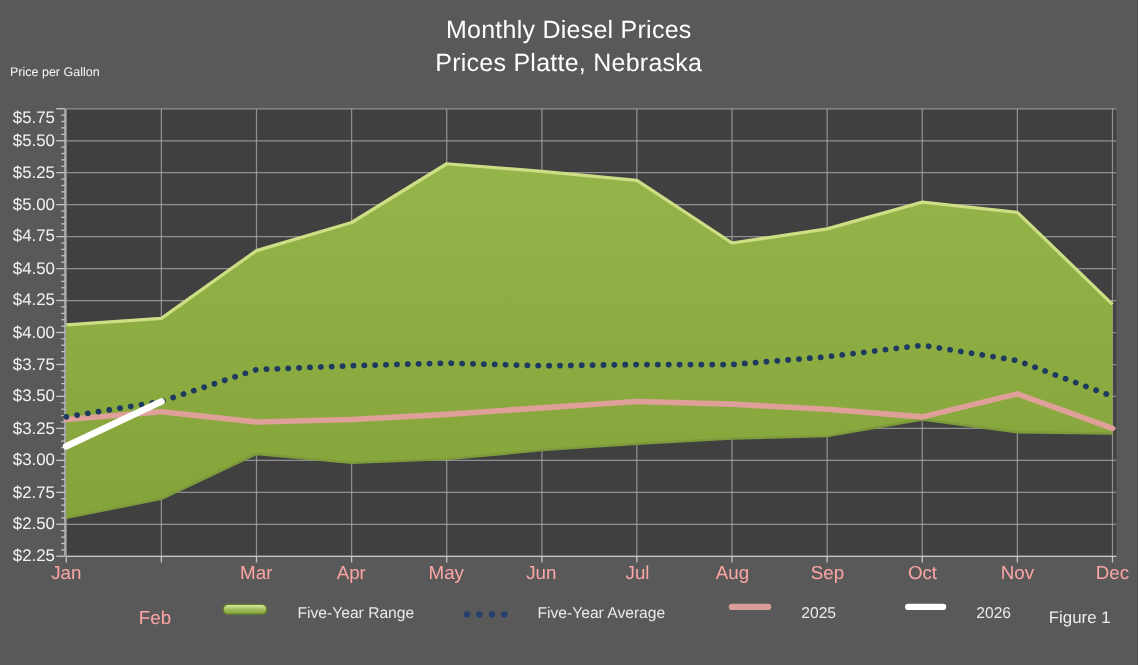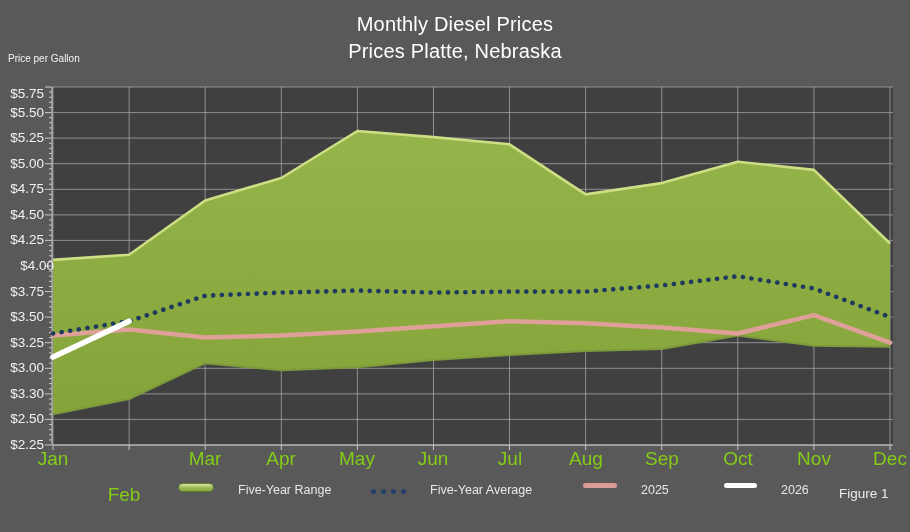--- a/index.html
+++ b/index.html
@@ -17,21 +17,21 @@
   .yaxis-title{
     position:absolute;left:8px;top:53px;color:#f5f5f5;font-size:10px;
   }
   svg#chart{position:absolute;left:0;top:0;}
   .ytick{
     position:absolute;left:0;width:44px;text-align:right;
     color:#f2f2f2;font-size:13.5px;line-height:16px;
   }
   .xtick{
     position:absolute;width:64px;text-align:center;top:451px;
-    color:#84cc16;font-size:19px;line-height:16px;
+    color:#fca5a5;font-size:15px;line-height:16px;
   }
   .legend-item{
     position:absolute;top:483px;height:16px;display:flex;gap:24px;
     color:#e8e8e8;font-size:12.5px;white-space:nowrap;
   }
   .sw-range{
     display:inline-block;width:36px;height:9px;border-radius:5px;
     background:linear-gradient(#d8e6a2,#9cba55 55%,#87a73e);
     border:1px solid #647e2e;box-sizing:border-box;
   }
@@ -184,26 +184,26 @@
     </svg>
 
   <div id="ylabels">
       <div class="ytick" style="top: 86px;">$5.75</div>
       <div class="ytick" style="top: 105px;">$5.50</div>
       <div class="ytick" style="top: 130px;">$5.25</div>
       <div class="ytick" style="top: 156px; text-align: right;">$5.00</div>
       <div class="ytick" style="top: 181px;">$4.75</div>
       <div class="ytick" style="top: 207px;">$4.50</div>
       <div class="ytick" style="top: 232px;">$4.25</div>
-      <div class="ytick" style="top: 258px; margin-left: 10px;">$4.00</div>
+      <div class="ytick" style="top: 258px;">$4.00</div>
       <div class="ytick" style="top: 284px;">$3.75</div>
       <div class="ytick" style="top: 309px;">$3.50</div>
       <div class="ytick" style="top: 335px;">$3.25</div>
       <div class="ytick" style="top: 360px;">$3.00</div>
-      <div class="ytick" style="top: 386px;">$3.30</div>
+      <div class="ytick" style="top: 386px;">$2.75</div>
       <div class="ytick" style="top: 411px;">$2.50</div>
       <div class="ytick" style="top: 437px;">$2.25</div>
     </div>
   <div id="xlabels">
       <div class="xtick" style="left: 21px;">Jan</div>
       <div class="xtick" style="left: 92px; margin-top: 36px;">Feb</div>
       <div class="xtick" style="left: 173px;">Mar</div>
       <div class="xtick" style="left: 249px;">Apr</div>
       <div class="xtick" style="left: 325px;">May</div>
       <div class="xtick" style="left: 401px;">Jun</div>

